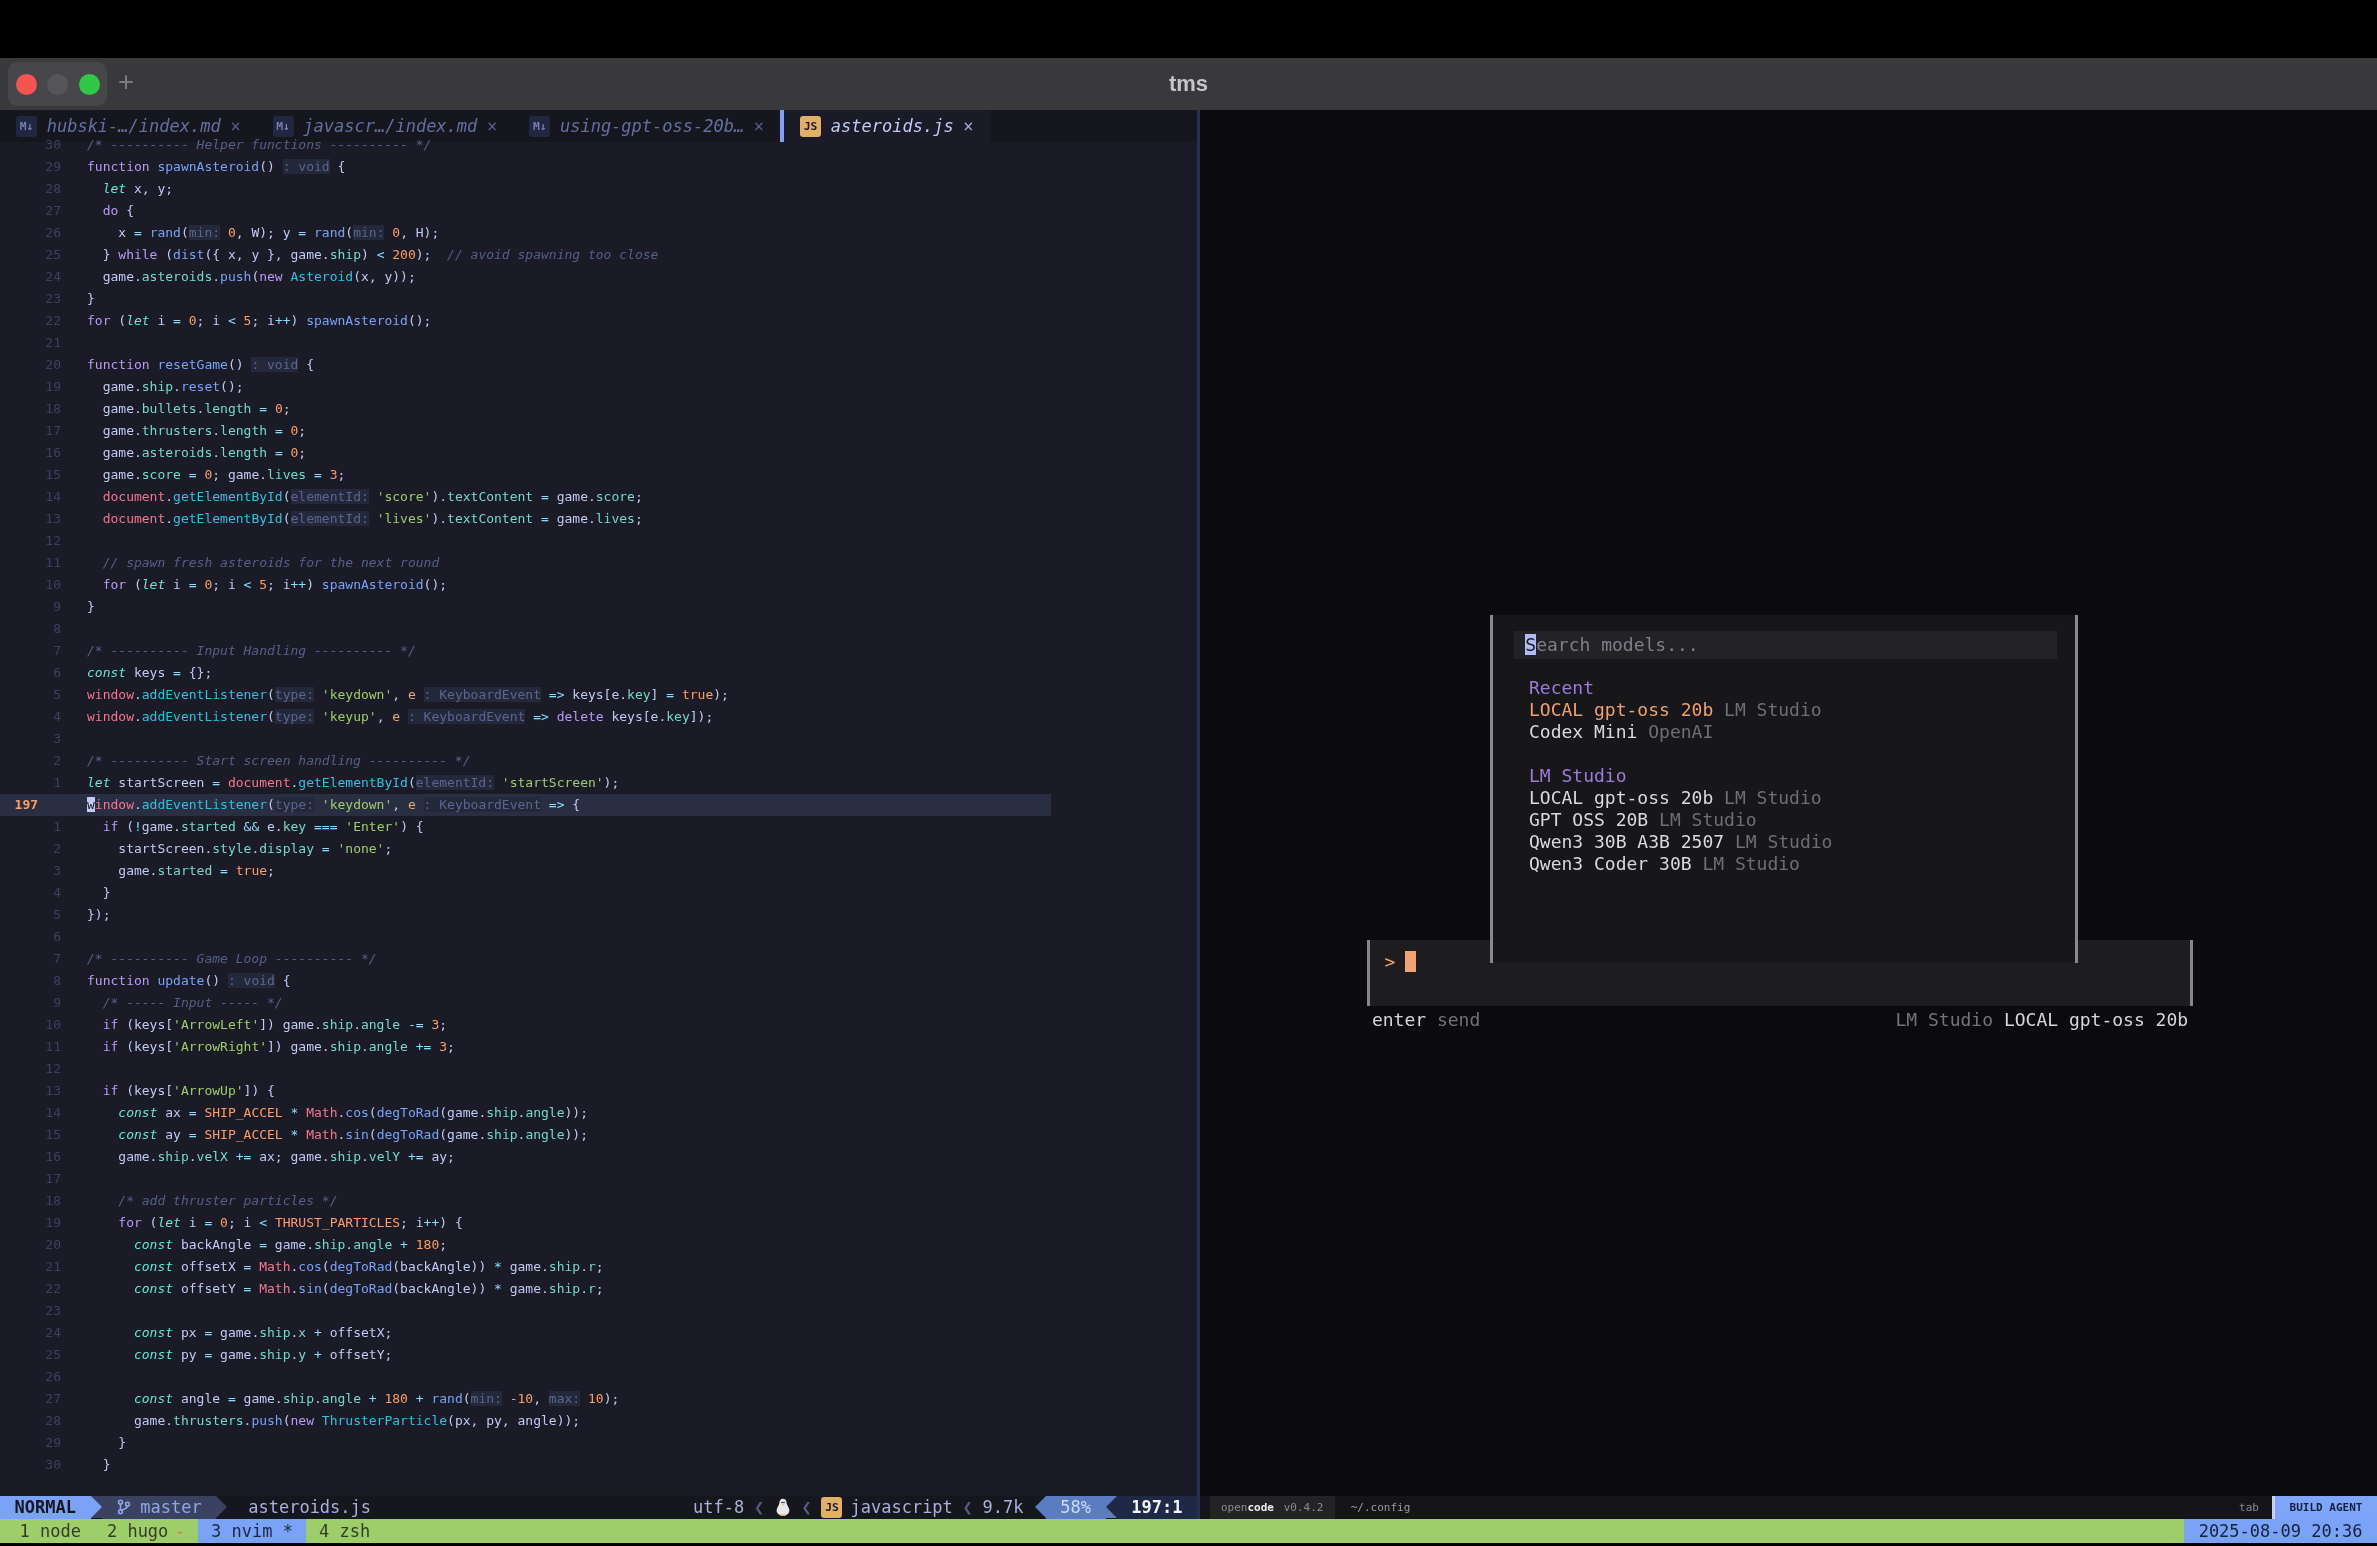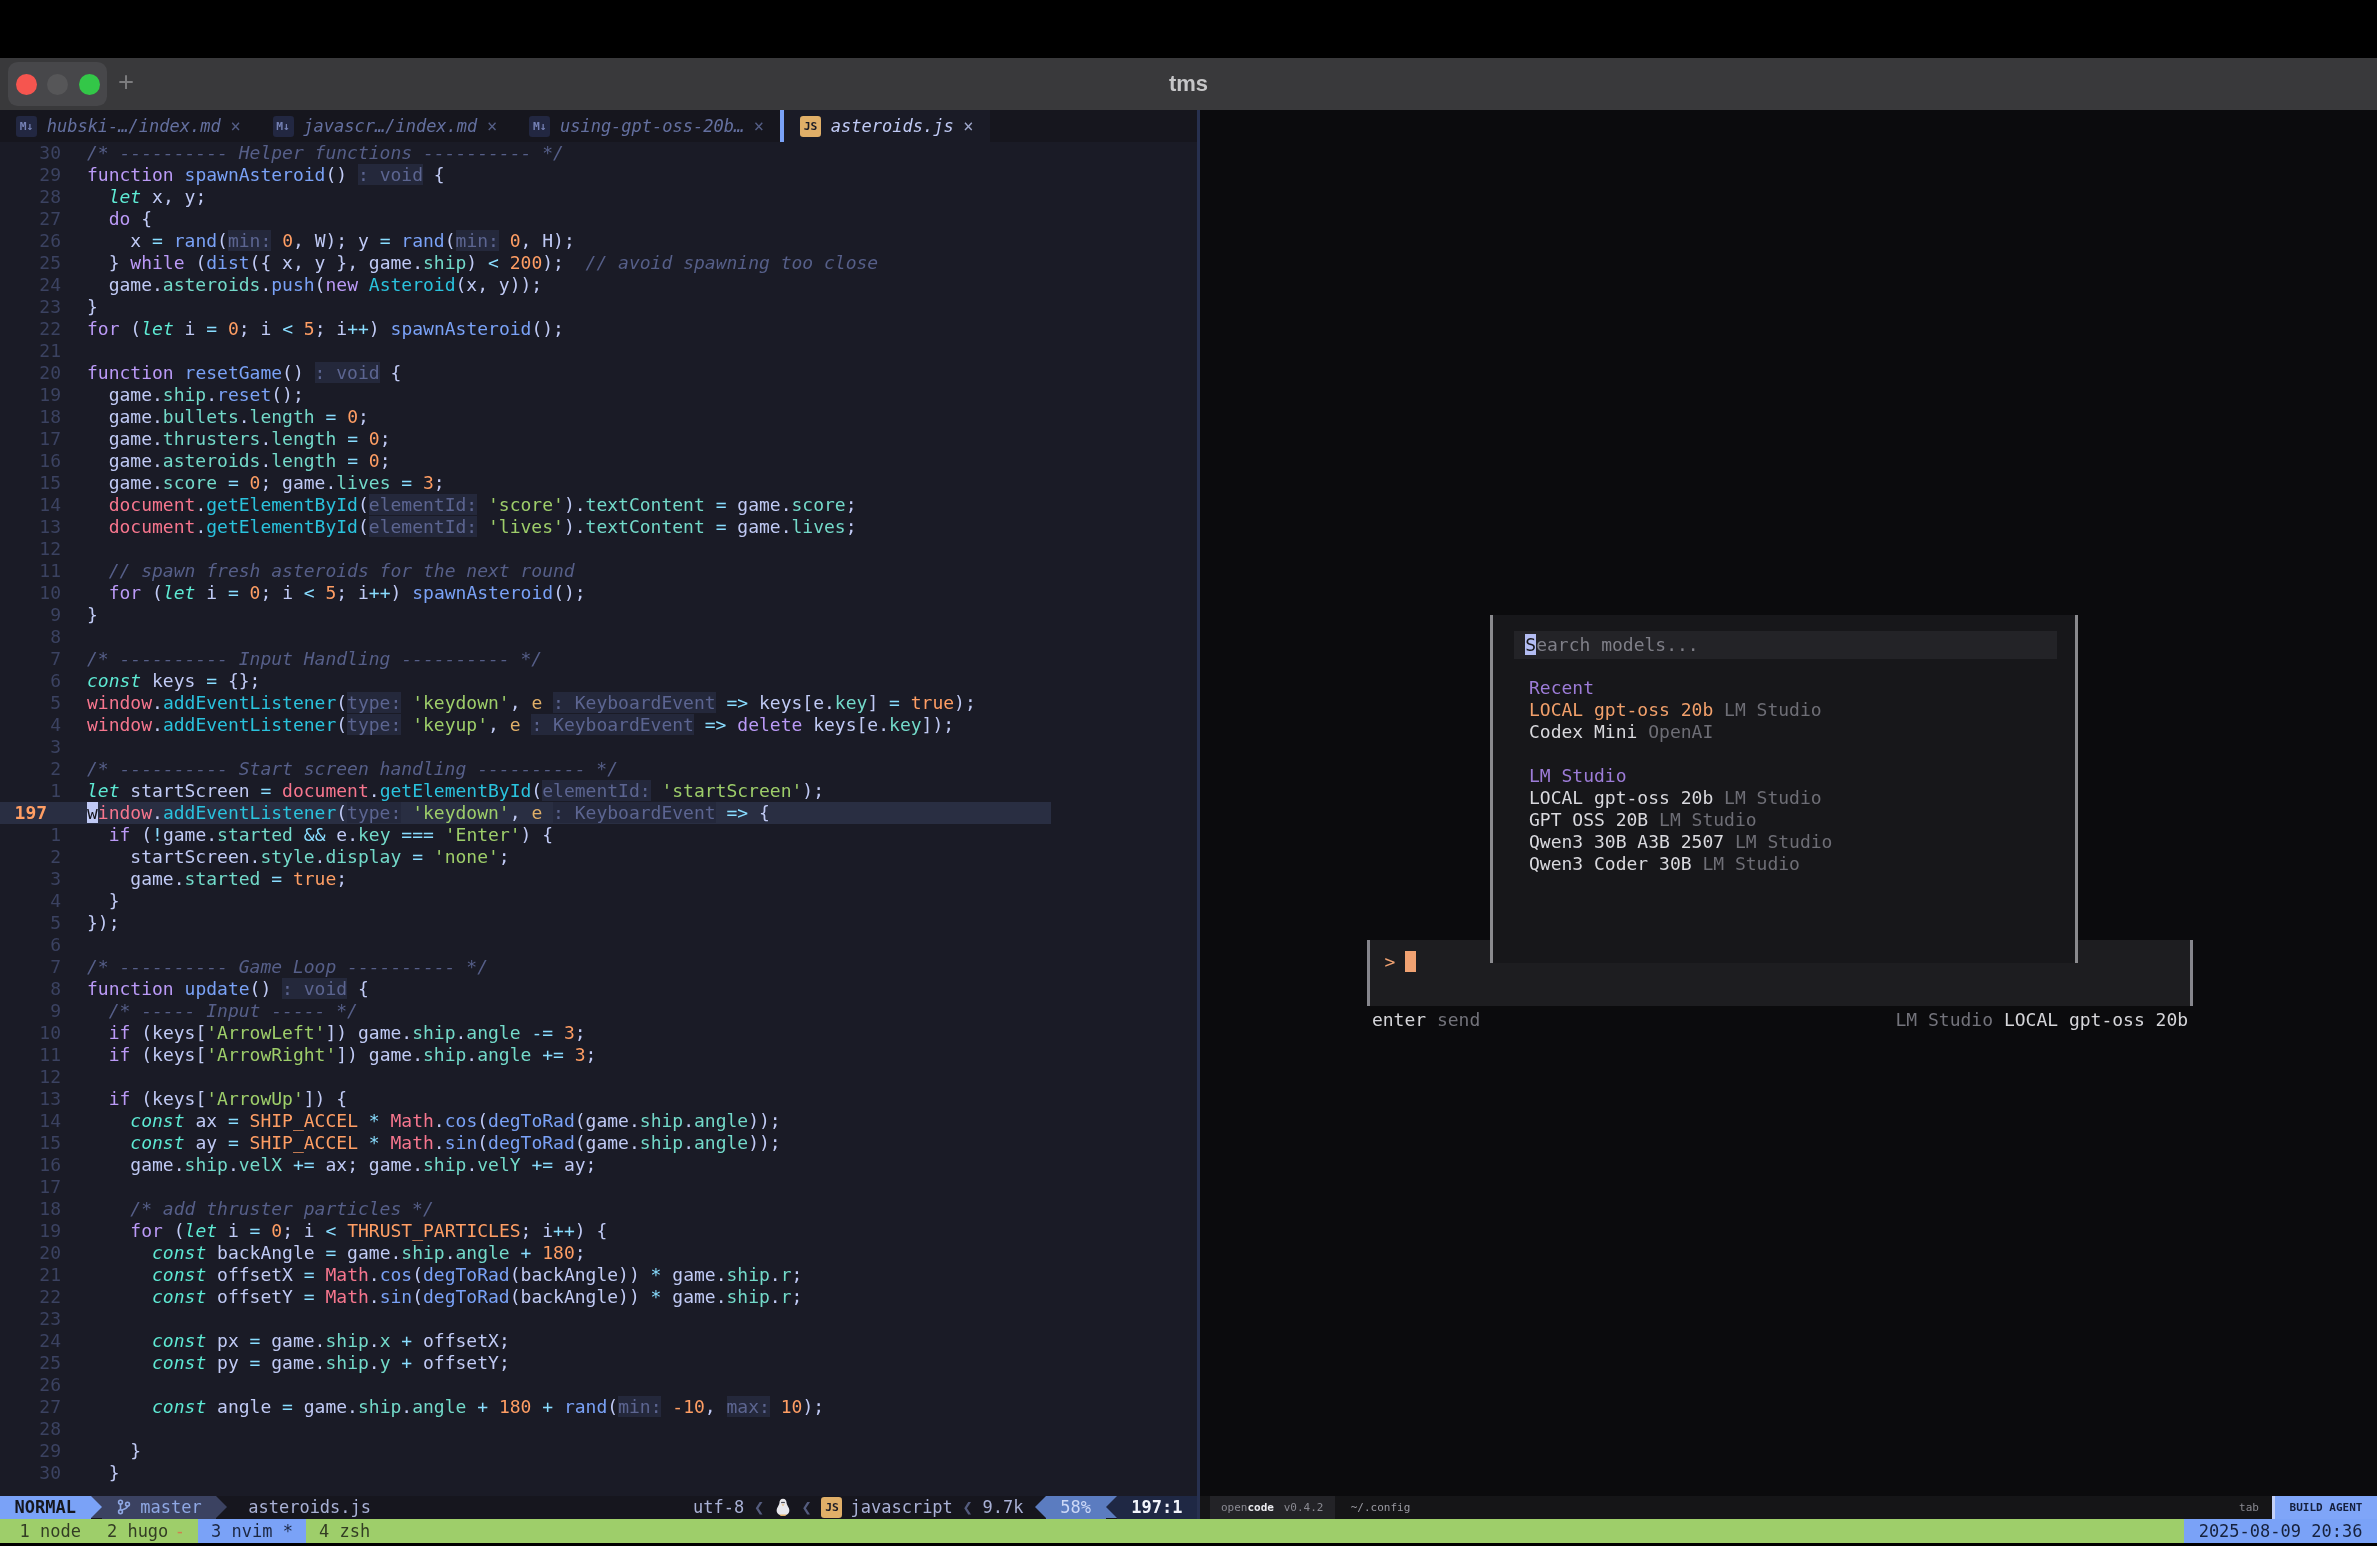--- a/index.html
+++ b/index.html
@@ -31,21 +31,21 @@
   .tab { display:flex; align-items:center; gap:9.7px; padding:0 16px; color:#6470a0; }
   .tab.active { background:#1a1b26; color:#c0caf5; }
   .tab-accent { width:4px; height:100%; background:#7aa2f7; }
   .ficon { font-style:normal; font-size:11.3px; font-weight:bold; border-radius:3.2px;
            width:21px; height:21px; display:flex; align-items:center; justify-content:center; }
   .ficon.md { background:#222741; color:#7581b5; }
   .ficon.js { background:#e0af68; color:#1a1b26; }
   .tab-close { color:inherit; opacity:.8; }
 
   
-  #code { position:absolute; left:0; top:32px; width:1051px; font-size:18px; line-height:22px; }
+  #code { position:absolute; left:0; top:24px; width:1051px; font-size:13px; line-height:22px; }
   .crow { display:flex; height:22px; white-space:pre; }
   .crow.cl { background:#292e42; }
   .gut { flex:0 0 87px; text-align:right; padding-right:26px; color:#3b4261; }
   .gut.gcur { text-align:left; padding-left:14.6px; color:#ff9e64; font-weight:bold; }
   .ctext { white-space:pre; }
   .d { color:#c0caf5; } .c { color:#565f89; font-style:italic; }
   .k { color:#bb9af7; } .ki { color:#5eead4; font-style:italic; }
   .f { color:#7aa2f7; } .m { color:#2ac3de; } .t { color:#2ac3de; }
   .p { color:#73daca; } .b { color:#f7768e; } .s { color:#9ece6a; }
   .n { color:#ff9e64; } .o { color:#89ddff; } .pa { color:#e0af68; }
@@ -215,21 +215,21 @@
       <div class="crow"><span class="gut">18</span><span class="ctext"><span class="d">    </span><span class="c">/* add thruster particles */</span></span></div>
       <div class="crow"><span class="gut">19</span><span class="ctext"><span class="d">    </span><span class="k">for</span><span class="d"> (</span><span class="ki">let</span><span class="d"> i </span><span class="o">=</span><span class="d"> </span><span class="n">0</span><span class="d">; i </span><span class="o">&lt;</span><span class="d"> </span><span class="n">THRUST_PARTICLES</span><span class="d">; i</span><span class="o">++</span><span class="d">) {</span></span></div>
       <div class="crow"><span class="gut">20</span><span class="ctext"><span class="d">      </span><span class="ki">const</span><span class="d"> backAngle </span><span class="o">=</span><span class="d"> game.</span><span class="p">ship</span><span class="d">.</span><span class="p">angle</span><span class="d"> </span><span class="o">+</span><span class="d"> </span><span class="n">180</span><span class="d">;</span></span></div>
       <div class="crow"><span class="gut">21</span><span class="ctext"><span class="d">      </span><span class="ki">const</span><span class="d"> offsetX </span><span class="o">=</span><span class="d"> </span><span class="b">Math</span><span class="d">.</span><span class="f">cos</span><span class="d">(</span><span class="f">degToRad</span><span class="d">(backAngle)) </span><span class="o">*</span><span class="d"> game.</span><span class="p">ship</span><span class="d">.</span><span class="p">r</span><span class="d">;</span></span></div>
       <div class="crow"><span class="gut">22</span><span class="ctext"><span class="d">      </span><span class="ki">const</span><span class="d"> offsetY </span><span class="o">=</span><span class="d"> </span><span class="b">Math</span><span class="d">.</span><span class="f">sin</span><span class="d">(</span><span class="f">degToRad</span><span class="d">(backAngle)) </span><span class="o">*</span><span class="d"> game.</span><span class="p">ship</span><span class="d">.</span><span class="p">r</span><span class="d">;</span></span></div>
       <div class="crow"><span class="gut">23</span><span class="ctext"></span></div>
       <div class="crow"><span class="gut">24</span><span class="ctext"><span class="d">      </span><span class="ki">const</span><span class="d"> px </span><span class="o">=</span><span class="d"> game.</span><span class="p">ship</span><span class="d">.</span><span class="p">x</span><span class="d"> </span><span class="o">+</span><span class="d"> offsetX;</span></span></div>
       <div class="crow"><span class="gut">25</span><span class="ctext"><span class="d">      </span><span class="ki">const</span><span class="d"> py </span><span class="o">=</span><span class="d"> game.</span><span class="p">ship</span><span class="d">.</span><span class="p">y</span><span class="d"> </span><span class="o">+</span><span class="d"> offsetY;</span></span></div>
       <div class="crow"><span class="gut">26</span><span class="ctext"></span></div>
       <div class="crow"><span class="gut">27</span><span class="ctext"><span class="d">      </span><span class="ki">const</span><span class="d"> angle </span><span class="o">=</span><span class="d"> game.</span><span class="p">ship</span><span class="d">.</span><span class="p">angle</span><span class="d"> </span><span class="o">+</span><span class="d"> </span><span class="n">180</span><span class="d"> </span><span class="o">+</span><span class="d"> </span><span class="f">rand</span><span class="d">(</span><span class="h">min:</span><span class="d"> </span><span class="n">-10</span><span class="d">, </span><span class="h">max:</span><span class="d"> </span><span class="n">10</span><span class="d">);</span></span></div>
-      <div class="crow"><span class="gut">28</span></div>
+      <div class="crow"><span class="gut">28</span><span class="ctext"><span class="d">      game.</span><span class="p">thrusters</span><span class="d">.</span><span class="f">push</span><span class="d">(</span><span class="k">new</span><span class="d"> </span><span class="t">ThrusterParticle</span><span class="d">(px, py, angle));</span></span></div>
       <div class="crow"><span class="gut">29</span><span class="ctext"><span class="d">    }</span></span></div>
       <div class="crow"><span class="gut">30</span><span class="ctext"><span class="d">  }</span></span></div>
     </div>
 </div>
 
 <div id="lualine" class="abs">
   <div class="seg" id="seg-mode">NORMAL</div>
   <div class="tri" id="tri-mode"></div>
   <div class="seg" id="seg-branch">
     <svg width="16" height="18" viewBox="0 0 16 16">

